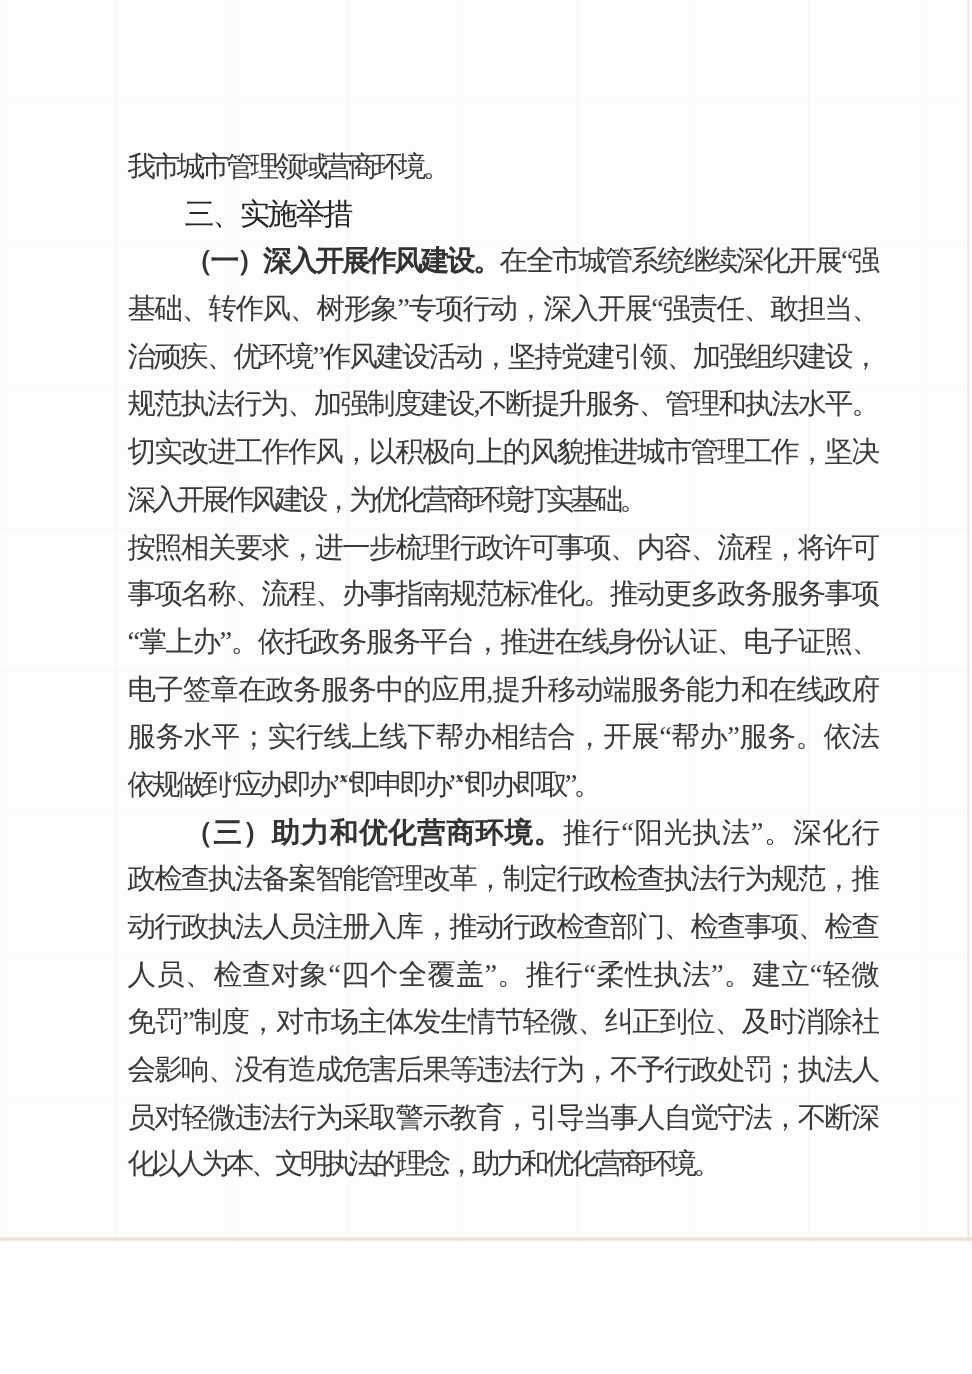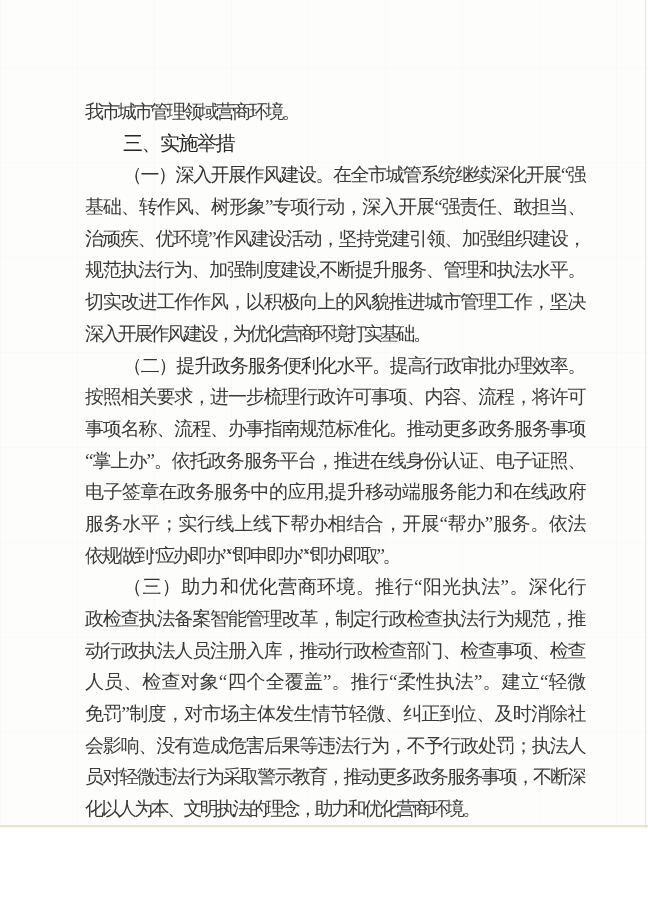--- a/index.html
+++ b/index.html
@@ -39,21 +39,21 @@
   .line-last { text-align-last: left; }
   .line-indent { text-indent: 38px; }
   .block-heading .line {
     font-family: "Liberation Sans", "DejaVu Sans", sans-serif;
     font-weight: 400;
     font-size: 20px;
     letter-spacing: -1.5px;
     color: #262626;
     text-align-last: left;
   }
-  .line b { font-weight: 400; color: #333333; }
+  .line b { font-weight: 700; color: #333333; }
   .page-number {
     position: absolute;
     top: 837px;
     left: 538px;
     font-size: 17px;
     color: #4a4a4a;
     letter-spacing: 3px;
     line-height: 22px;
   }
   .bottom-edge {
@@ -85,35 +85,34 @@
       </div>
       <div class="block block-body">
         <div class="line line-indent"><b>（一）深入开展作风建设。</b>在全市城管系统继续深化开展“强</div>
         <div class="line">基础、转作风、树形象”专项行动，深入开展“强责任、敢担当、</div>
         <div class="line">治顽疾、优环境”作风建设活动，坚持党建引领、加强组织建设，</div>
         <div class="line">规范执法行为、加强制度建设,不断提升服务、管理和执法水平。</div>
         <div class="line">切实改进工作作风，以积极向上的风貌推进城市管理工作，坚决</div>
         <div class="line line-last">深入开展作风建设，为优化营商环境打实基础。</div>
       </div>
       <div class="block block-body">
-        <div class="line line-indent"><b>（二）提升政务服务便利化水平。</b>提高行政审批办理效率。</div>
         <div class="line">按照相关要求，进一步梳理行政许可事项、内容、流程，将许可</div>
         <div class="line">事项名称、流程、办事指南规范标准化。推动更多政务服务事项</div>
         <div class="line">“掌上办”。依托政务服务平台，推进在线身份认证、电子证照、</div>
         <div class="line">电子签章在政务服务中的应用,提升移动端服务能力和在线政府</div>
         <div class="line">服务水平；实行线上线下帮办相结合，开展“帮办”服务。依法</div>
         <div class="line line-last">依规做到“应办即办”“即申即办”“即办即取”。</div>
       </div>
       <div class="block block-body">
         <div class="line line-indent"><b>（三）助力和优化营商环境。</b>推行“阳光执法”。深化行</div>
         <div class="line">政检查执法备案智能管理改革，制定行政检查执法行为规范，推</div>
         <div class="line">动行政执法人员注册入库，推动行政检查部门、检查事项、检查</div>
         <div class="line">人员、检查对象“四个全覆盖”。推行“柔性执法”。建立“轻微</div>
         <div class="line">免罚”制度，对市场主体发生情节轻微、纠正到位、及时消除社</div>
         <div class="line">会影响、没有造成危害后果等违法行为，不予行政处罚；执法人</div>
-        <div class="line">员对轻微违法行为采取警示教育，推动更多政务服务事项，不断深</div>
+        <div class="line">员对轻微违法行为采取警示教育，引导当事人自觉守法，不断深</div>
         <div class="line line-last">化以人为本、文明执法的理念，助力和优化营商环境。</div>
       </div>
     </div>
   <div class="page-number">-3-</div>
   <div class="right-edge"></div>
   <div class="bottom-edge" style="background-color: rgb(234, 226, 211);"></div>
 </div>
 
 </body></html>

